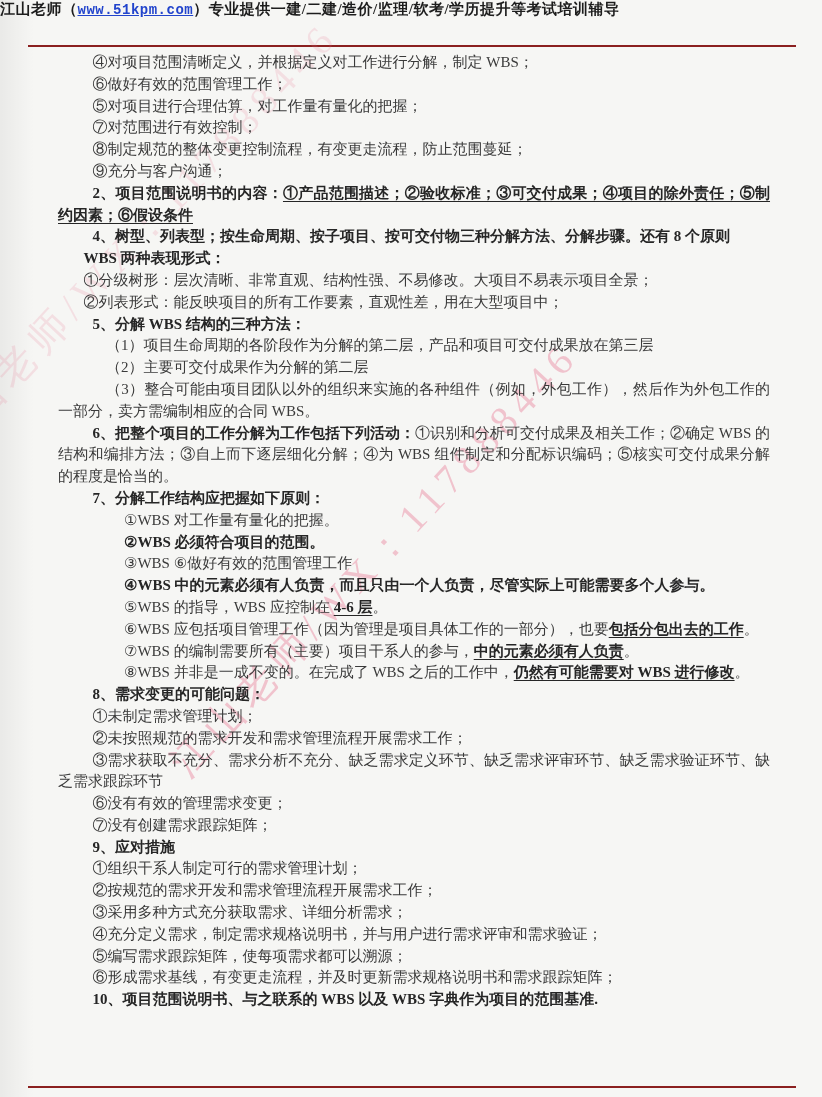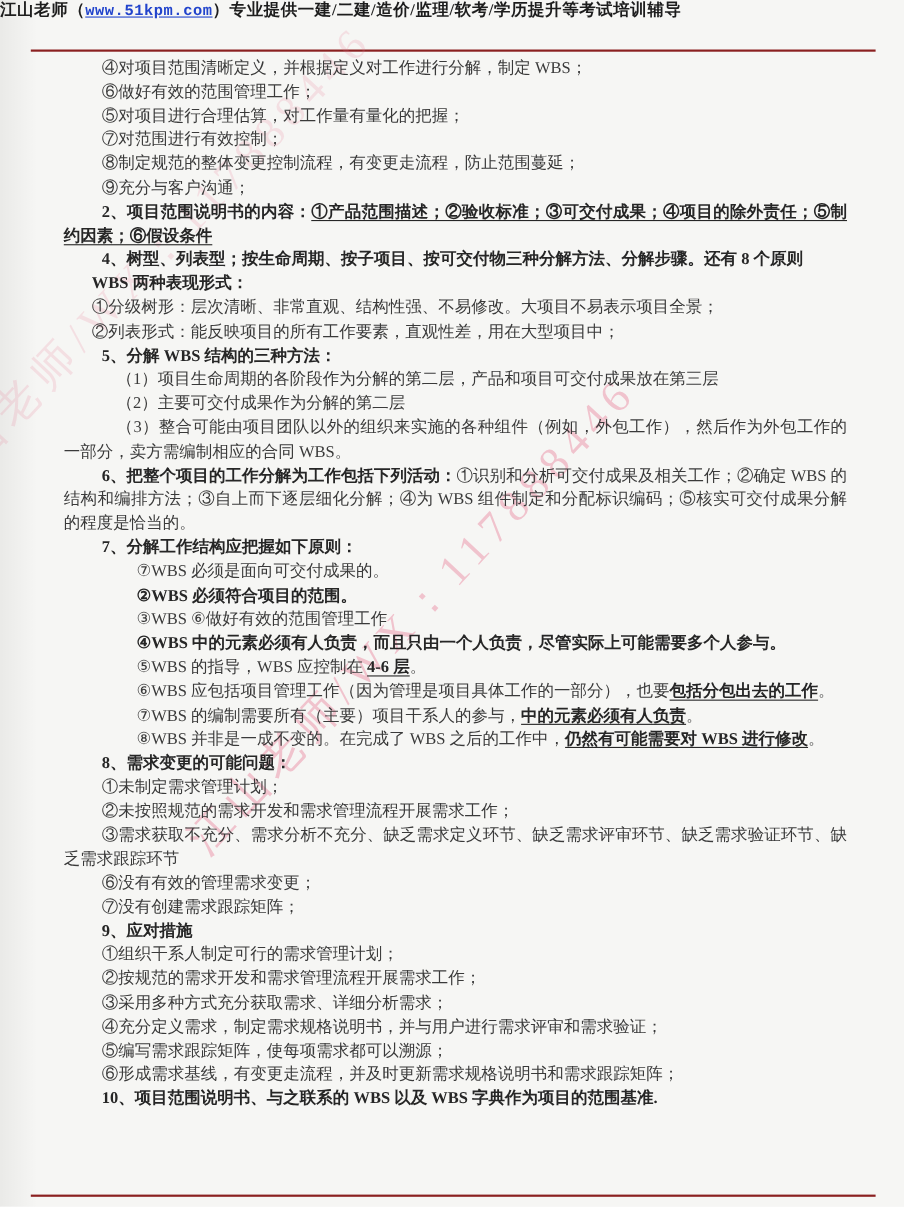--- a/index.html
+++ b/index.html
@@ -104,21 +104,21 @@
       <div class="para i1"><span class="b">4、树型、列表型；按生命周期、按子项目、按可交付物三种分解方法、分解步骤。还有 8 个原则</span></div>
       <div class="para i0"><span class="b">WBS 两种表现形式：</span></div>
       <div class="para i0"><span>①分级树形：层次清晰、非常直观、结构性强、不易修改。大项目不易表示项目全景；</span></div>
       <div class="para i0"><span>②列表形式：能反映项目的所有工作要素，直观性差，用在大型项目中；</span></div>
       <div class="para i1"><span class="b">5、分解 WBS 结构的三种方法：</span></div>
       <div class="para i2"><span>（1）项目生命周期的各阶段作为分解的第二层，产品和项目可交付成果放在第三层</span></div>
       <div class="para i2"><span>（2）主要可交付成果作为分解的第二层</span></div>
       <div class="para i2"><span>（3）整合可能由项目团队以外的组织来实施的各种组件（例如，外包工作），然后作为外包工作的一部分，卖方需编制相应的合同 WBS。</span></div>
       <div class="para i1"><span class="b">6、把整个项目的工作分解为工作包括下列活动：</span><span>①识别和分析可交付成果及相关工作；②确定 WBS 的结构和编排方法；③自上而下逐层细化分解；④为 WBS 组件制定和分配标识编码；⑤核实可交付成果分解的程度是恰当的。</span></div>
       <div class="para i1"><span class="b">7、分解工作结构应把握如下原则：</span></div>
-      <div class="para i3"><span>⑦WBS 必须是面向可交付成果的。</span></div>
+      <div class="para i3"><span>①WBS 对工作量有量化的把握。</span></div>
       <div class="para i3"><span class="b">②WBS 必须符合项目的范围。</span></div>
       <div class="para i3"><span>③WBS ⑥做好有效的范围管理工作</span></div>
       <div class="para i3"><span class="b">④WBS 中的元素必须有人负责，而且只由一个人负责，尽管实际上可能需要多个人参与。</span></div>
       <div class="para i3"><span>⑤WBS 的指导，WBS 应控制在 </span><span class="b u">4-6 层</span><span>。</span></div>
       <div class="para i3"><span>⑥WBS 应包括项目管理工作（因为管理是项目具体工作的一部分），也要</span><span class="b u">包括分包出去的工作</span><span>。</span></div>
       <div class="para i3"><span>⑦WBS 的编制需要所有（主要）项目干系人的参与，</span><span class="b u">中的元素必须有人负责</span><span>。</span></div>
       <div class="para i3"><span>⑧WBS 并非是一成不变的。在完成了 WBS 之后的工作中，</span><span class="b u">仍然有可能需要对 WBS 进行修改</span><span>。</span></div>
       <div class="para i1"><span class="b">8、需求变更的可能问题：</span></div>
       <div class="para i1"><span>①未制定需求管理计划；</span></div>
       <div class="para i1"><span>②未按照规范的需求开发和需求管理流程开展需求工作；</span></div>

